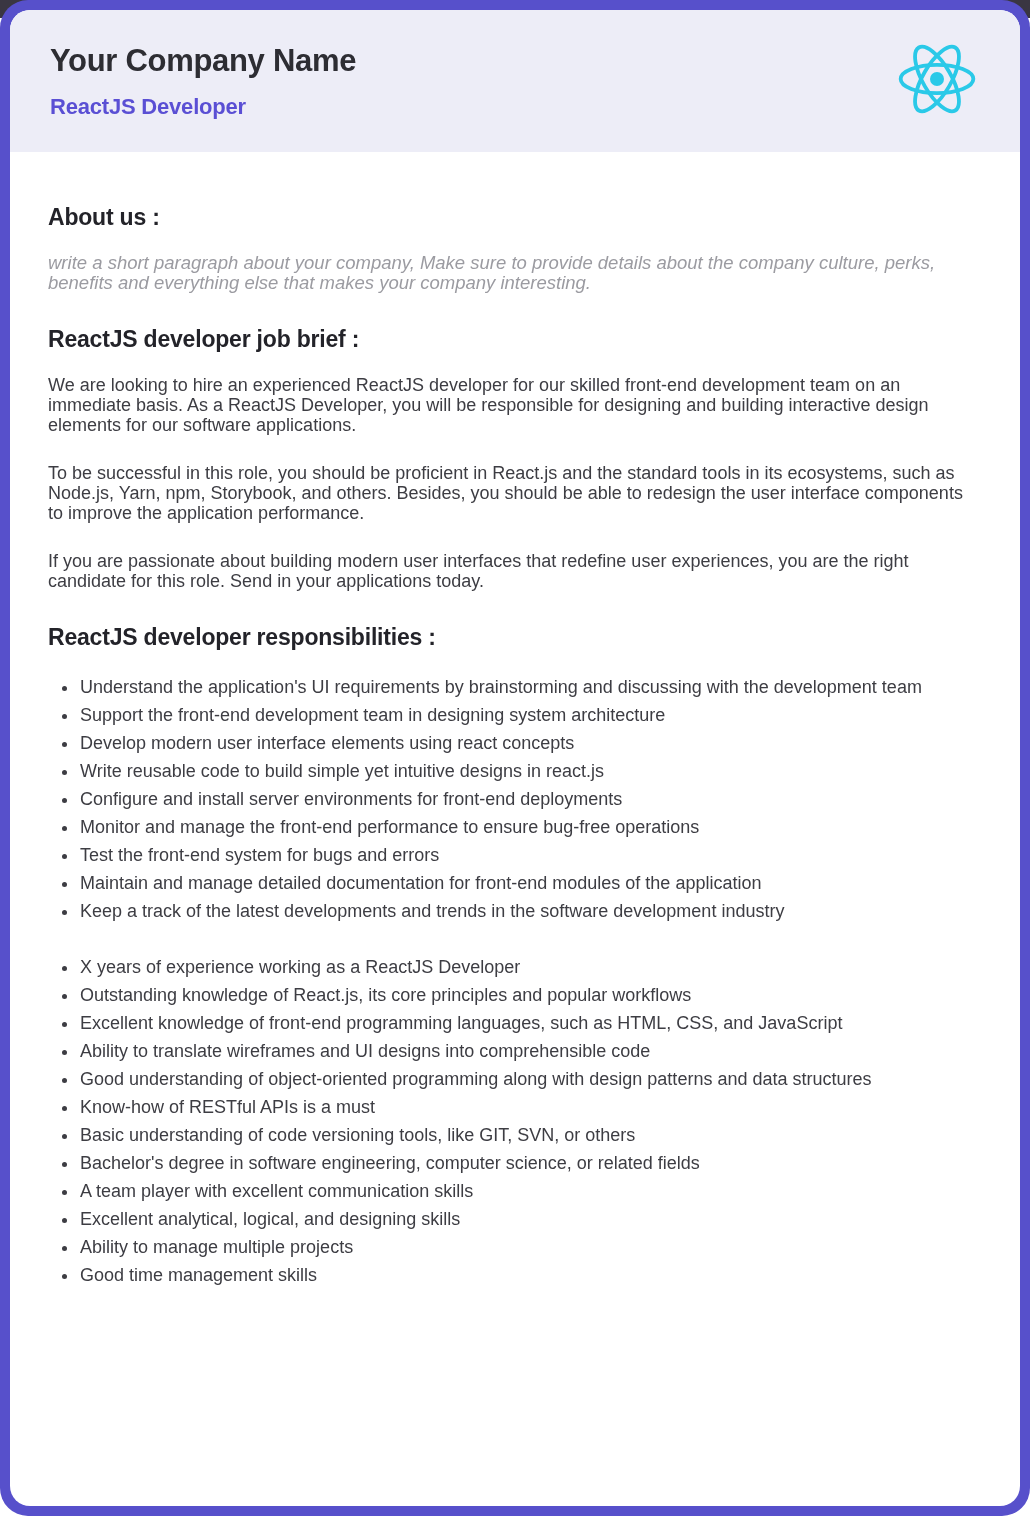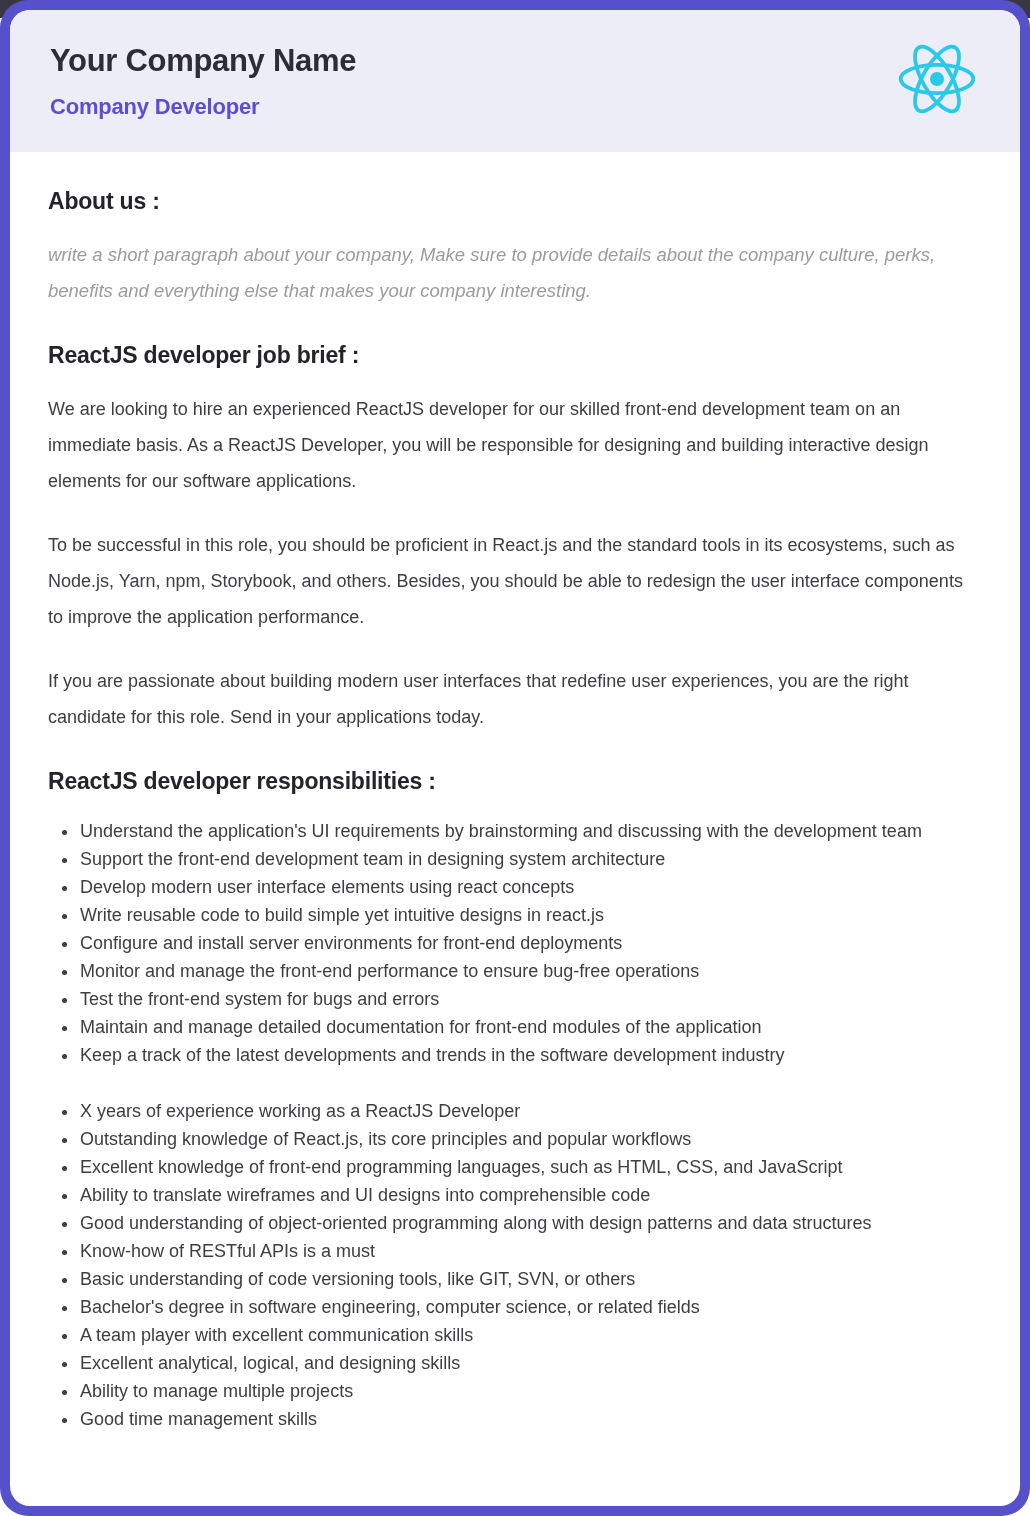--- a/index.html
+++ b/index.html
@@ -61,24 +61,24 @@
   .card-main{
     padding:36px 40px 0 38px;
   }
   h2{
     font-size:23px;
     font-weight:700;
     color:var(--heading-color);
     letter-spacing:-0.2px;
     margin:33px 0 22px 0;
   }
-  .card-main h2:first-child{margin-top:0;}
+  .card-main h2:first-child{margin-top:16px;}
   p{
     font-size:18px;
-    line-height:36px;
+    line-height:20px;
     color:var(--body-color);
     margin:0 0 28px 0;
   }
   p.placeholder{
     font-style:italic;
     color:var(--muted-color);
     font-size:18.5px;
   }
   ul{
     margin:8px 0 28px 0;
@@ -98,21 +98,21 @@
 </style>
 </head>
 <body>
 
 <div class="frame">
   <div class="card">
 
     <div class="card-header">
       <div>
         <div class="company-name">Your Company Name</div>
-        <div class="job-title">Company Developer</div>
+        <div class="job-title">ReactJS Developer</div>
       </div>
       <div class="logo-wrap">
         <svg width="78" height="72" viewBox="-11.7 -10.8 23.4 21.6" aria-hidden="true">
           <circle cx="0" cy="0" r="2.1" fill="var(--react-cyan)"></circle>
           <g stroke="var(--react-cyan)" stroke-width="1.15" fill="none">
             <ellipse rx="10.9" ry="4.25"></ellipse>
             <ellipse rx="10.9" ry="4.25" transform="rotate(60)"></ellipse>
             <ellipse rx="10.9" ry="4.25" transform="rotate(120)"></ellipse>
           </g>
         </svg>

